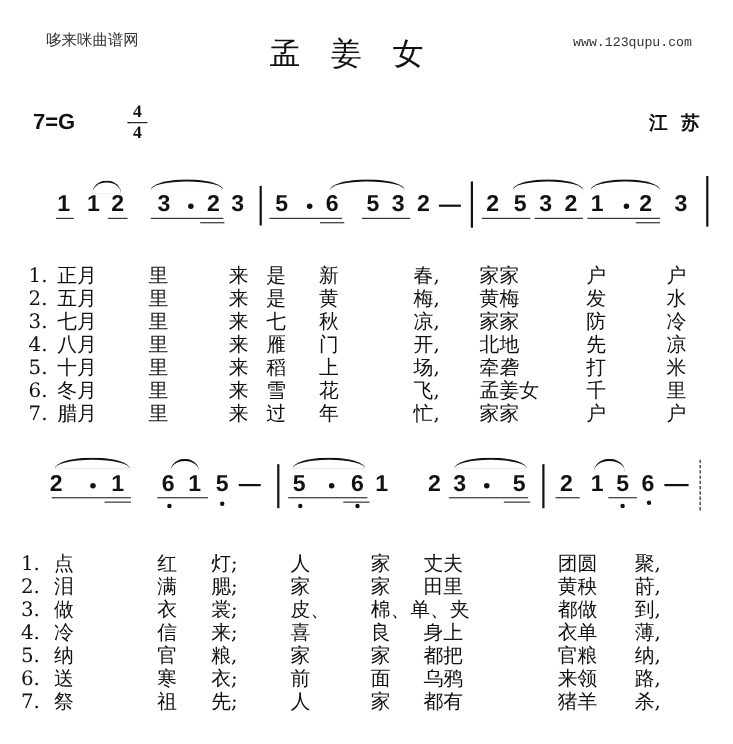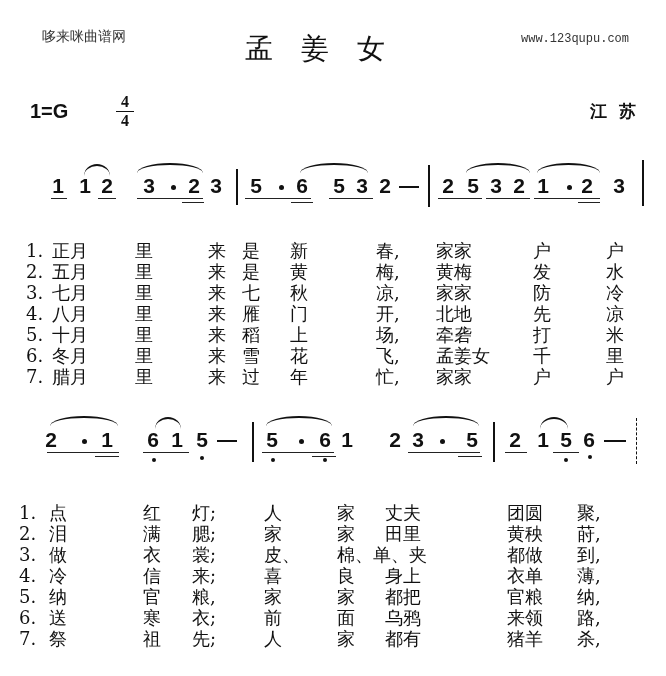--- a/index.html
+++ b/index.html
@@ -25,21 +25,21 @@
   
   .lyr { position:absolute; font-size:18px; line-height:21px; font-family:"DejaVu Serif", serif; white-space:pre; }
 </style>
 </head>
 <body>
 
 <div class="abs site-name">哆来咪曲谱网</div>
 <div class="abs title">孟姜女</div>
 <div class="abs site-url">www.123qupu.com</div>
 
-<div class="abs key">1=G</div>
+<div class="abs key">7=G</div>
 <div class="abs meter">
   <div>4</div>
   <div class="bar" style="position:static;width:auto;"></div>
   <div>4</div>
 </div>
 <div class="abs region">江苏</div>
 
 <div>
 
   <span class="note" style="left:51px;top:175px">1</span>

